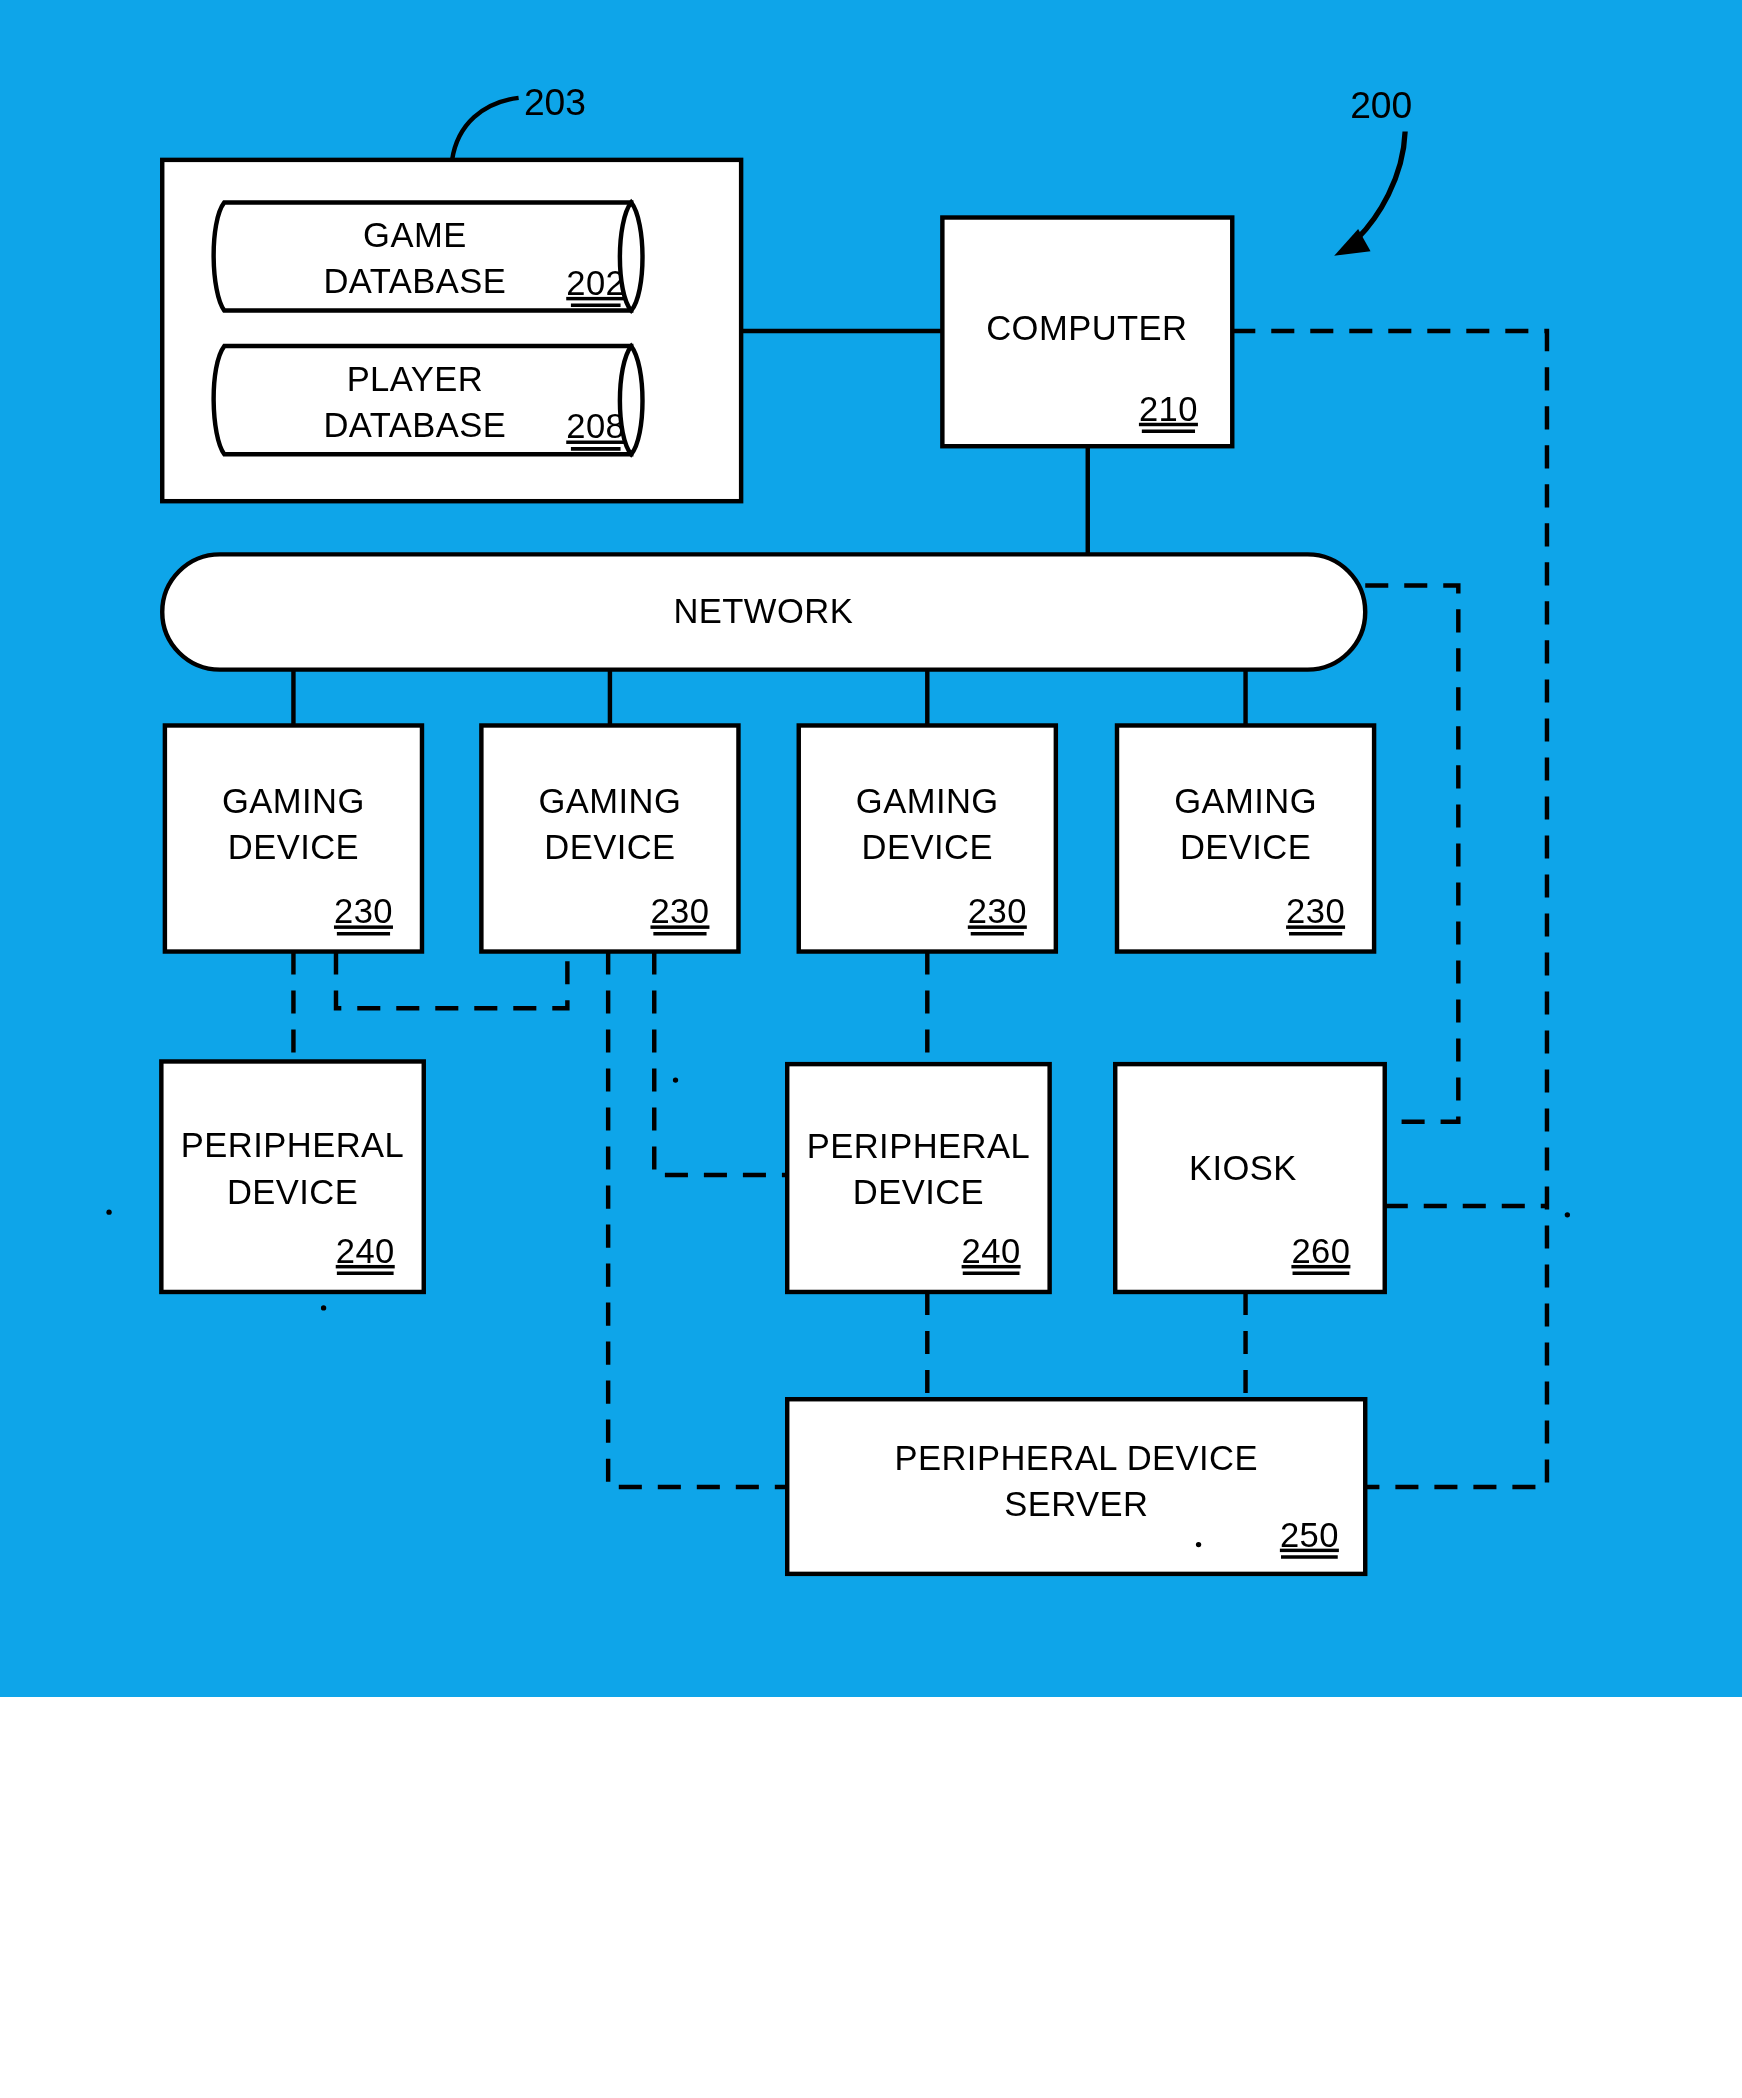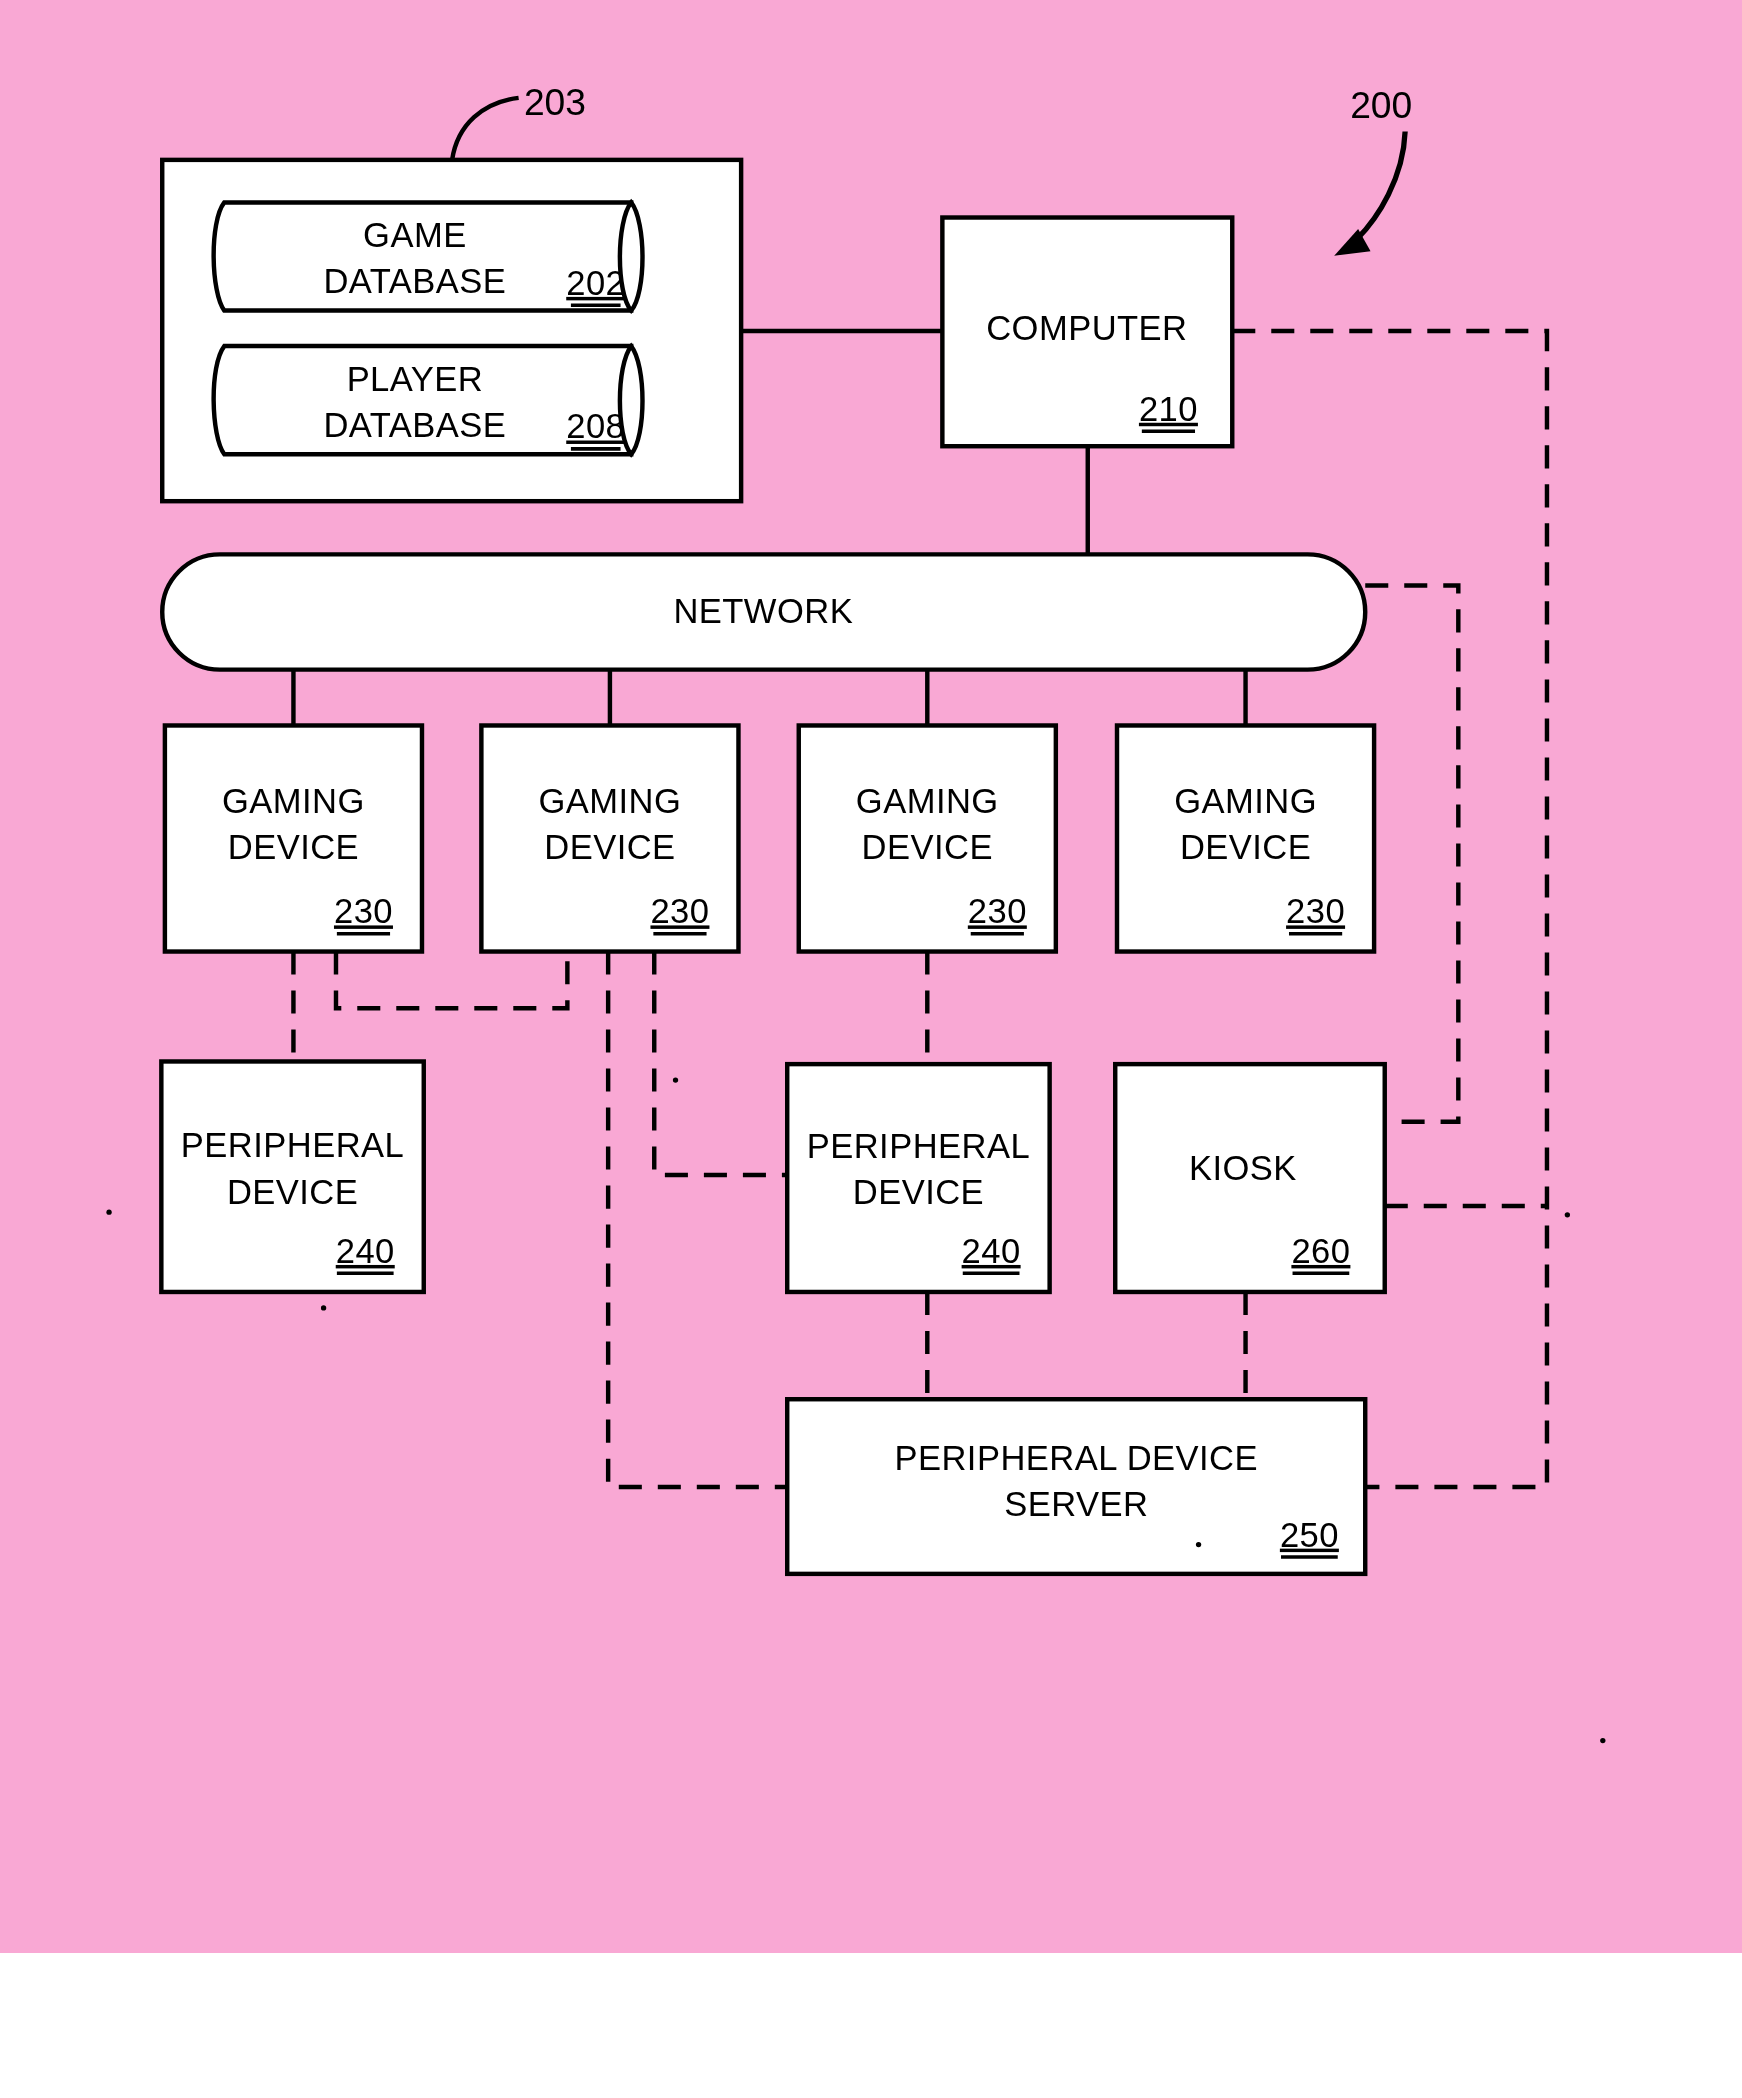--- a/index.html
+++ b/index.html
@@ -8,22 +8,22 @@
     padding: 0;
     background: #ffffff;
   }
   body {
     font-family: "Liberation Sans", sans-serif;
     color: #000000;
   }
   #page {
     position: relative;
     width: 1742px;
-    height: 1953px;
-    background: #f9a8d4;
+    height: 1697px;
+    background: #0ea5e9;
     overflow: hidden;
   }
   #figure-svg {
     position: absolute;
     left: 0;
     top: 0;
     width: 1742px;
     height: 2099px;
   }
   .node-box {

